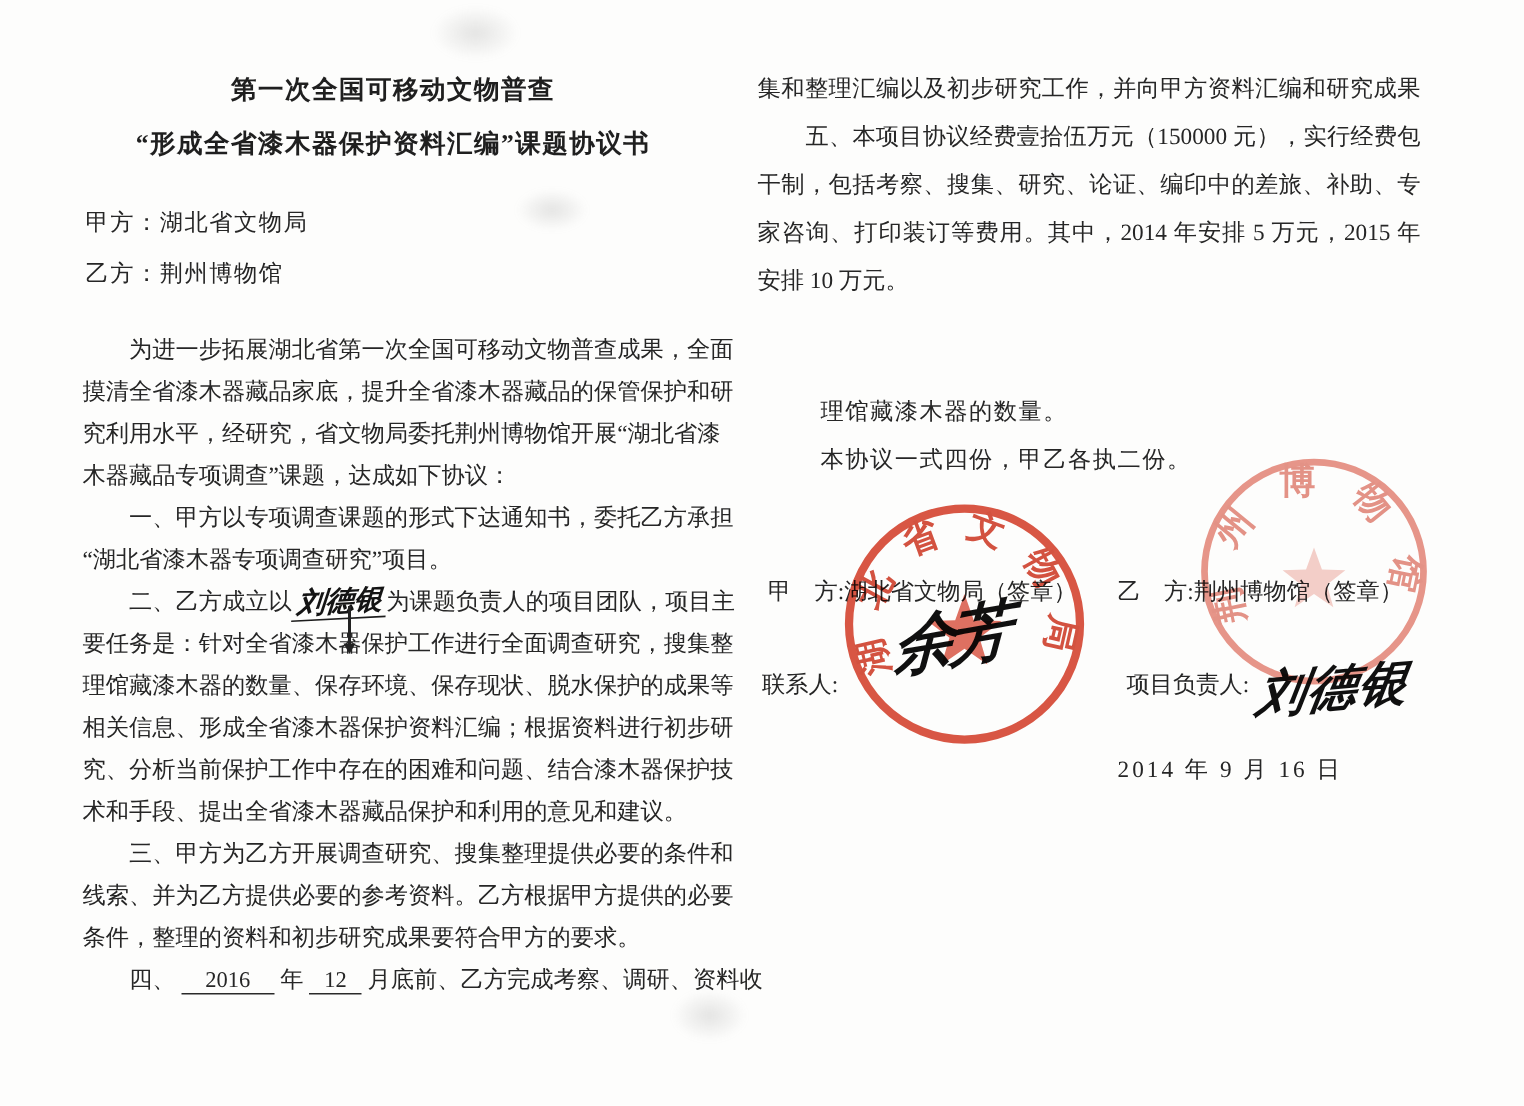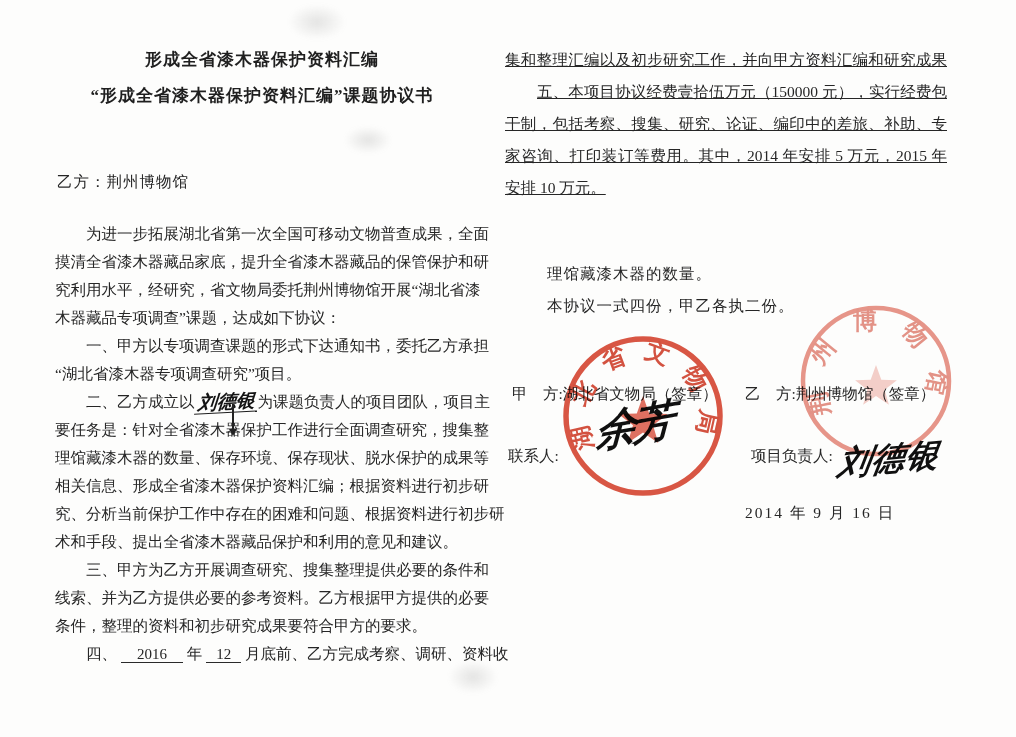--- a/index.html
+++ b/index.html
@@ -27,21 +27,21 @@
   .bline {
     display:block; height:28px; line-height:28px;
     font-size:15.5px; white-space:nowrap;
     text-align:justify; text-align-last:justify;
   }
   .bline.short { text-align-last:left; }
   .bline.indent { padding-left:31px; }
   .bline.composed { text-align-last:left; }
   
   #right-page { left:505px; top:0; width:442px; height:737px; }
-  #right-body { top:44px;text-decoration:underline; }
+  #right-body { top:44px; }
   .rline { height:32px; line-height:32px; font-size:15.5px; white-space:nowrap;
            text-align:justify; text-align-last:justify; display:block; }
   .rline.short { text-align-last:left; }
   .rline.indent { padding-left:32px; }
   .closing { position:absolute; left:42px; font-size:15.5px; letter-spacing:1px; }
   #closing1 { top:264px; }
   #closing2 { top:296px; }
   .sign-label { position:absolute; font-size:15.5px; white-space:nowrap; }
   #party-a-sign { left:7px; top:384px; }
   #party-b-sign { left:240px; top:384px; }
@@ -92,39 +92,40 @@
   .smudge { position:absolute; border-radius:50%; filter:blur(2px); z-index:1;
             background:radial-gradient(ellipse at center, rgba(140,140,140,.22), rgba(140,140,140,0) 70%); }
   #smudge1 { left:288px; top:4px;  width:58px; height:36px; }
   #smudge2 { left:344px; top:126px; width:48px; height:28px; }
   #smudge3 { left:448px; top:660px; width:50px; height:34px; }
 </style>
 </head>
 <body>
 
 <div class="page" id="left-page">
-  <div class="title" id="title1">形成全省漆木器保护资料汇编</div>
+  <div class="title" id="title1">第一次全国可移动文物普查</div>
   <div class="title" id="title2">“形成全省漆木器保护资料汇编”课题协议书</div>
 
+  <div class="party-line" id="party-a">甲方：湖北省文物局</div>
   <div class="party-line" id="party-b">乙方：荆州博物馆</div>
 
   <div class="body-flow" id="left-body">
     <span class="bline indent">为进一步拓展湖北省第一次全国可移动文物普查成果，全面</span>
     <span class="bline">摸清全省漆木器藏品家底，提升全省漆木器藏品的保管保护和研</span>
     <span class="bline">究利用水平，经研究，省文物局委托荆州博物馆开展“湖北省漆</span>
     <span class="bline short">木器藏品专项调查”课题，达成如下协议：</span>
     <span class="bline indent">一、甲方以专项调查课题的形式下达通知书，委托乙方承担</span>
     <span class="bline short">“湖北省漆木器专项调查研究”项目。</span>
     <span class="bline indent composed">
       <span>二、乙方成立以</span><span class="hw" id="inserted-name">刘德银</span><span>为课题负责人的项目团队，项目主</span>
     </span>
     <span class="bline">要任务是：针对全省漆木器保护工作进行全面调查研究，搜集整</span>
     <span class="bline">理馆藏漆木器的数量、保存环境、保存现状、脱水保护的成果等</span>
     <span class="bline">相关信息、形成全省漆木器保护资料汇编；根据资料进行初步研</span>
-    <span class="bline">究、分析当前保护工作中存在的困难和问题、根据资料进行初步研</span>
+    <span class="bline">究、分析当前保护工作中存在的困难和问题、结合漆木器保护技</span>
     <span class="bline short">术和手段、提出全省漆木器藏品保护和利用的意见和建议。</span>
     <span class="bline indent">三、甲方为乙方开展调查研究、搜集整理提供必要的条件和</span>
     <span class="bline">线索、并为乙方提供必要的参考资料。乙方根据甲方提供的必要</span>
     <span class="bline short">条件，整理的资料和初步研究成果要符合甲方的要求。</span>
     <span class="bline indent composed">
       <span>四、</span>
       <span class="blank wide">2016</span>
       <span>年</span>
       <span class="blank">12</span>
       <span>月底前、乙方完成考察、调研、资料收</span>

